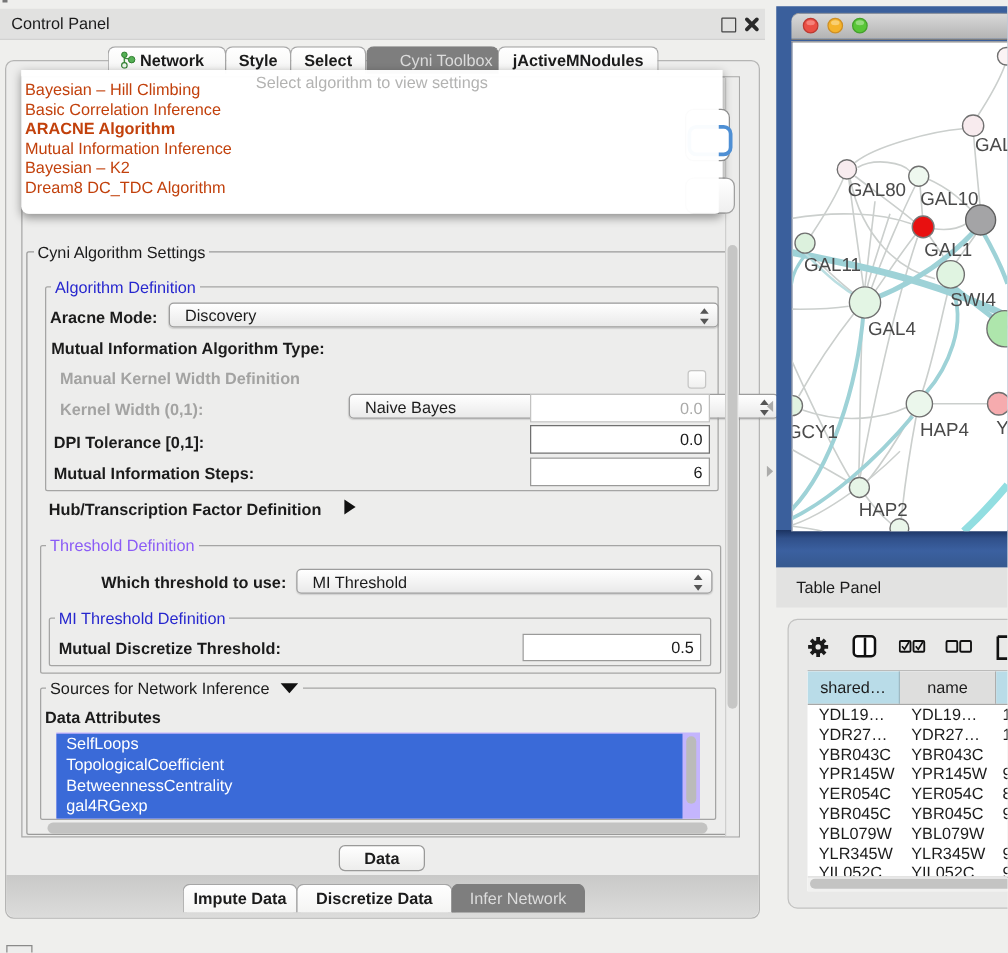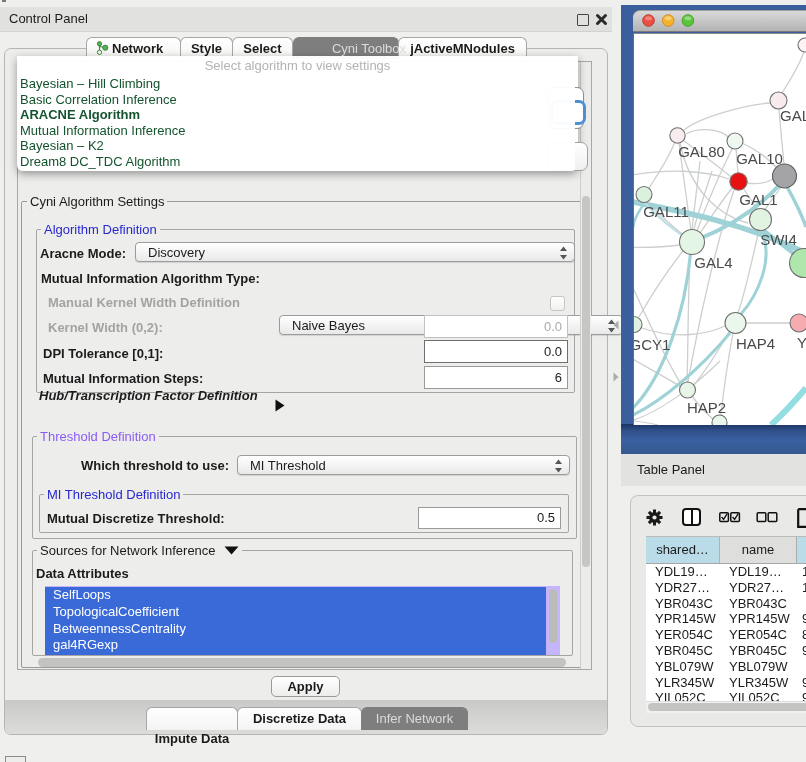--- a/index.html
+++ b/index.html
@@ -42,21 +42,21 @@
 <div class="tab" style="left:398px;top:37px;width:129px;height:22px;"></div>
 <svg class="abs" style="left:96px;top:41px" width="13" height="14" viewBox="0 0 13 14">
   <path d="M3.5 3.5 L3.5 11 M4 5.5 L8.5 6.5" stroke="#3E8E3E" stroke-width="1.2" fill="none"></path>
   <circle cx="3.5" cy="2.8" r="2.2" fill="#55B055" stroke="#2F7D2F" stroke-width="0.8"></circle>
   <circle cx="9.3" cy="6.7" r="2.6" fill="#55B055" stroke="#2F7D2F" stroke-width="0.8"></circle>
   <circle cx="3.5" cy="11.3" r="2.2" fill="#EDF6ED" stroke="#2F7D2F" stroke-width="0.9"></circle>
 </svg>
 <div class="abs" style="left:112px;top:37px;height:22px;line-height:23px;font-weight:bold;">Network</div>
 <div class="abs" style="left:180px;top:37px;width:53px;height:22px;line-height:23px;font-weight:bold;text-align:center;">Style</div>
 <div class="abs" style="left:232px;top:37px;width:61px;height:22px;line-height:23px;font-weight:bold;text-align:center;">Select</div>
-<div class="abs" style="left:293px;top:37px;width:128px;height:22px;line-height:23px;text-align:center;color:#DCDCDC;margin-left:12px;">Cyni Toolbox</div>
+<div class="abs" style="left:293px;top:37px;width:128px;height:22px;line-height:23px;text-align:center;color:#DCDCDC;">Cyni Toolbox</div>
 <div class="abs" style="left:398px;top:37px;width:129px;height:22px;line-height:23px;font-weight:bold;text-align:center;">jActiveMNodules</div>
 
 <div class="abs" style="left:17px;top:61px;width:575px;height:609px;border:1px solid #A8A8A7;background:#EDEDEC;box-sizing:border-box;"></div>
 
 <div class="abs" style="left:548px;top:87px;width:36px;height:42px;border:1px solid #8E8E8E;border-radius:7px;background:#fff;box-sizing:border-box;"></div>
 <div class="abs" style="left:550px;top:100px;width:36px;height:25px;border:3px solid #4E8FD4;border-radius:7px;background:#fff;box-sizing:border-box;"></div>
 <div class="abs" style="left:548px;top:142px;width:40px;height:29px;border:1px solid #A0A0A0;border-radius:7px;background:linear-gradient(#FFF,#EFEFEF);box-sizing:border-box;"></div>
 
 <fieldset style="left:21px;top:194px;width:565px;height:474px;border-color:#9A9A99;">
   <legend style="margin-left:5px;">Cyni Algorithm Settings</legend>
@@ -80,30 +80,30 @@
   <span class="ct">Naive Bayes</span>
   <svg style="position:absolute;right:6px;top:3px" width="9" height="14" viewBox="0 0 9 14">
     <path d="M4.5 0.5 L8 5 L1 5 Z" fill="#555"></path>
       <path d="M4.5 13.5 L1 9 L8 9 Z" fill="#555"></path>
   </svg>
 </div>
 
 <div class="lbl" style="left:48px;top:295px;color:#A3A3A2;">Manual Kernel Width Definition</div>
 <div class="abs" style="left:550px;top:296px;width:13px;height:13px;border:1px solid #C6C6C5;border-radius:3px;background:linear-gradient(#FFF,#F0F0EF);"></div>
 
-<div class="lbl" style="left:48px;top:320px;color:#A3A3A2;">Kernel Width (0,2):</div>
+<div class="lbl" style="left:48px;top:320px;color:#A3A3A2;">Kernel Width (0,1):</div>
 <div class="field" style="left:424px;top:315px;width:144px;height:23px;border:1px solid #C2C2C1;line-height:21px;color:#ABABAA;">0.0</div>
 
 <div class="lbl" style="left:43px;top:346px;">DPI Tolerance [0,1]:</div>
 <div class="field" style="left:424px;top:340px;width:144px;height:23px;border:1px solid #6F6F6F;line-height:21px;">0.0</div>
 
 <div class="lbl" style="left:43px;top:371px;">Mutual Information Steps:</div>
 <div class="field" style="left:424px;top:366px;width:144px;height:23px;border:1px solid #9A9A99;line-height:21px;">6</div>
 
-<div class="lbl" style="left:39px;top:388px;font-style:italic;">Hub/Transcription Factor Definition</div>
+<div class="lbl" style="left:39px;top:400px;">Hub/Transcription Factor Definition</div>
 <svg class="abs" style="left:274px;top:399px" width="12" height="13" viewBox="0 0 12 13">
   <path d="M1.5 0.5 L10.5 6.5 L1.5 12.5 Z" fill="#111"></path>
 </svg>
 
 <fieldset style="left:32px;top:429px;width:545px;height:110px;border-color:#A5A5A4;">
   <legend style="color:#8b5cf6;">Threshold Definition</legend>
 </fieldset>
 
 <div class="lbl" style="left:81px;top:458px;">Which threshold to use:</div>
 <div class="combo" style="left:237px;top:455px;width:333px;height:20px;">
@@ -133,33 +133,33 @@
   </div>
   <div class="abs" style="left:504px;top:3px;width:8px;height:54px;background:#BBBBBA;border-radius:4px;"></div>
 </div>
 
 <div class="abs" style="left:38px;top:658px;width:528px;height:9px;background:#C3C3C2;border-radius:4.5px;"></div>
 
 <div class="abs" style="left:580px;top:62px;width:11px;height:607px;background:#ECECEB;border-left:1px solid #CFCFCE;box-sizing:border-box;"></div>
 <div class="abs" style="left:582px;top:196px;width:8px;height:371px;background:#C6C6C5;border-radius:4px;"></div>
 
 <div class="abs" style="left:271px;top:676px;width:67px;height:19px;border:1px solid #9A9A99;border-radius:5px;
-     background:linear-gradient(#FFFFFF,#EDEDEC);text-align:center;line-height:19px;font-weight:bold;">Apply</div>
+     background:linear-gradient(#FFFFFF,#EDEDEC);text-align:center;line-height:19px;font-weight:bold;">Data</div>
 
 <div class="tab" style="left:146px;top:707px;width:92px;height:23px;"></div>
 <div class="tab" style="left:237px;top:707px;width:125px;height:23px;"></div>
 <div class="tab tabsel" style="left:361px;top:707px;width:107px;height:23px;"></div>
-<div class="abs" style="left:146px;top:707px;width:92px;height:23px;line-height:24px;font-weight:bold;text-align:center;margin-top:20px;">Impute Data</div>
+<div class="abs" style="left:146px;top:707px;width:92px;height:23px;line-height:24px;font-weight:bold;text-align:center;">Impute Data</div>
 <div class="abs" style="left:237px;top:707px;width:125px;height:23px;line-height:24px;font-weight:bold;text-align:center;">Discretize Data</div>
 <div class="abs" style="left:361px;top:707px;width:107px;height:23px;line-height:24px;text-align:center;color:#DCDCDC;">Infer Network</div>
 
 <div class="abs" style="left:17px;top:56px;width:561px;height:115px;background:rgba(255,255,255,0.97);
      border-radius:0 0 6px 6px;box-shadow:0 3px 8px rgba(0,0,0,0.38);"></div>
 <div class="abs" style="left:17px;top:58px;width:561px;text-align:center;color:#B3B3B2;">Select algorithm to view settings</div>
-<div class="abs" style="left:20px;top:76px;line-height:15.5px;color:#14532d;">
+<div class="abs" style="left:20px;top:64px;line-height:15.5px;color:#c2410c;">
   Bayesian – Hill Climbing<br>
   Basic Correlation Inference<br>
   <b>ARACNE Algorithm</b><br>
   Mutual Information Inference<br>
   Bayesian – K2<br>
   Dream8 DC_TDC Algorithm
 </div>
 
 <div class="abs" style="left:575px;top:84px;width:17px;height:92px;overflow:hidden;">
   <div class="abs" style="left:-27px;top:3px;width:36px;height:42px;border:1px solid #8E8E8E;border-radius:7px;background:#fff;box-sizing:border-box;"></div>

